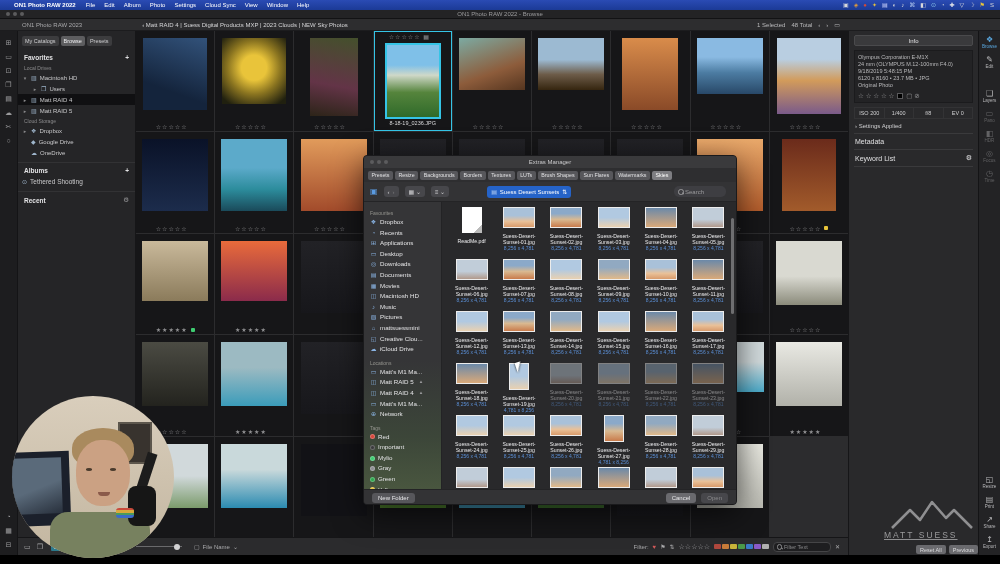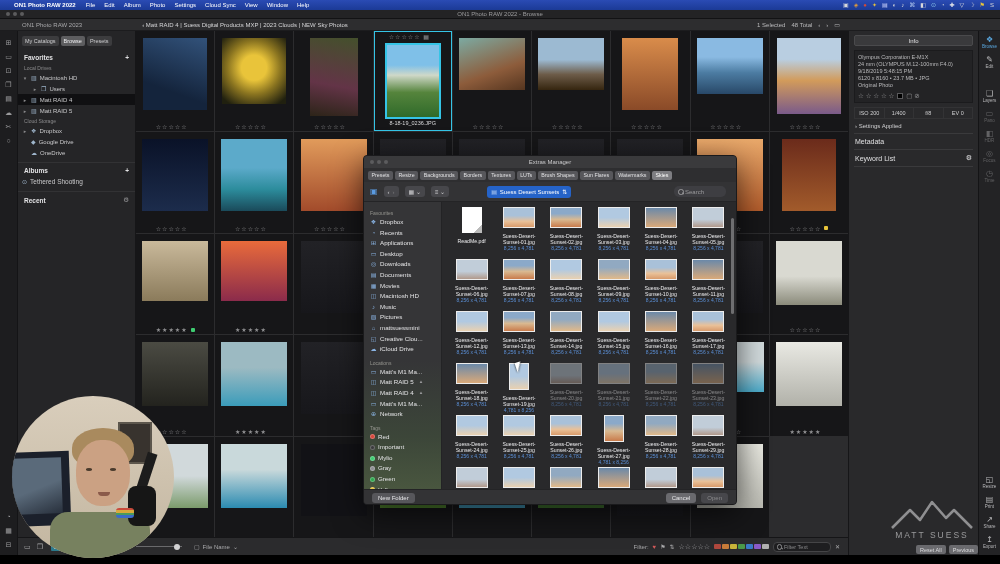--- a/index.html
+++ b/index.html
@@ -208,21 +208,21 @@
   .wc-face { position:absolute; left:64px; top:44px; width:54px; height:66px; border-radius:46%; background:#cba183; }
   .wc-eye { position:absolute; width:6px; height:2.5px; border-radius:50%; background:#4a3a2c; top:72px; }
   .wc-mouth { position:absolute; left:86px; top:96px; width:12px; height:4px; border-radius:0 0 8px 8px; background:#8a5a4a; }
   .wc-shirt { position:absolute; left:38px; top:116px; width:100px; height:50px; border-radius:18px 18px 0 0; background:#77815f; }
   .wc-mic { position:absolute; left:116px; top:90px; width:28px; height:40px; border-radius:8px; background:#161616; }
   .wc-micarm { position:absolute; left:128px; top:56px; width:10px; height:50px; background:#1c1c1c; transform:rotate(18deg); }
   .wc-rainbow { position:absolute; left:104px; top:112px; width:18px; height:10px; border-radius:3px;
     background:linear-gradient(180deg,#c94b3b 0 25%,#d9a93b 25% 50%,#4b9b5b 50% 75%,#3b6bc9 75% 100%); }
 
   
-  .logo { left:884px; top:498px; width:96px; height:56px; z-index:20; color:#8f8f91; text-align:center; }
+  .logo { left:884px; top:498px; width:96px; height:56px; z-index:20; color:#8f8f91; text-align:left;text-decoration:underline; }
   .logo svg { display:block; margin:0 auto; }
   .logo .lt { font-size:8.5px; letter-spacing:2px; color:#9a9a9c; margin-top:-2px; white-space:nowrap; }
   .fbtns { left:916px; top:545px; z-index:25; display:flex; gap:3px; }
   .fbtn { background:#6a6a6e; color:#dcdcde; font-size:5.5px; border-radius:2px; padding:1.5px 4px; }
 </style>
 </head>
 <body>
 
 <div class="app">
 

